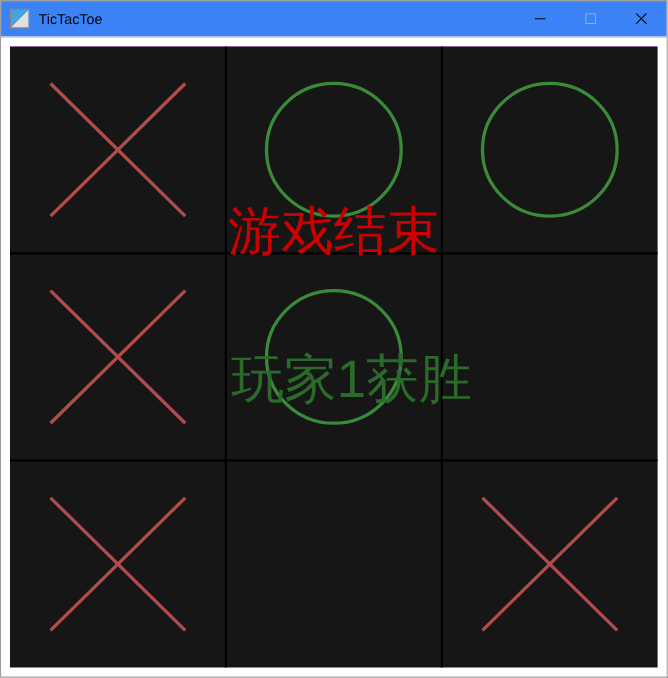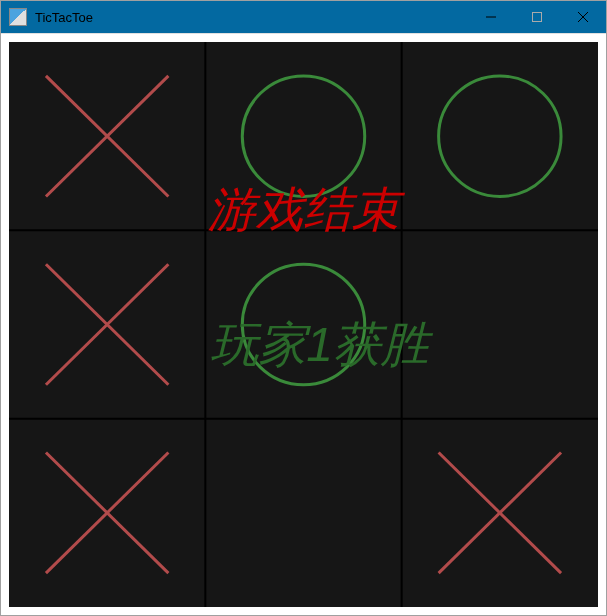--- a/index.html
+++ b/index.html
@@ -12,21 +12,21 @@
     width: 607px;
     height: 616px;
     box-sizing: border-box;
     border: 1px solid #a0a0a0;
     background: #fff;
     display: flex;
     flex-direction: column;
   }
   .titlebar {
     height: 32px;
-    background: #0369a1;
+    background: #3b82f6;
     display: flex;
     align-items: center;
     border-bottom: 1px solid #e0e0e0;
     user-select: none;
   }
   .titlebar .app-icon {
     width: 16px;
     height: 16px;
     margin-left: 8px;
     background: linear-gradient(135deg, #4aa3df 0%, #4aa3df 50%, #e0e0e0 50%, #e0e0e0 100%);
@@ -54,21 +54,20 @@
   }
   .titlebar .win-btn.max { color: #aaa; }
   .titlebar .win-btn svg { pointer-events: none; }
 
   .client {
     flex: 1;
     margin: 8px;
     position: relative;
     background: #f0abfc;
     overflow: hidden;
-    font-style: italic;
   }
 
   .overlay-text {
     position: absolute;
     left: 0;
     width: 100%;
     text-align: center;
     font-weight: 400;
     white-space: nowrap;
     pointer-events: none;

